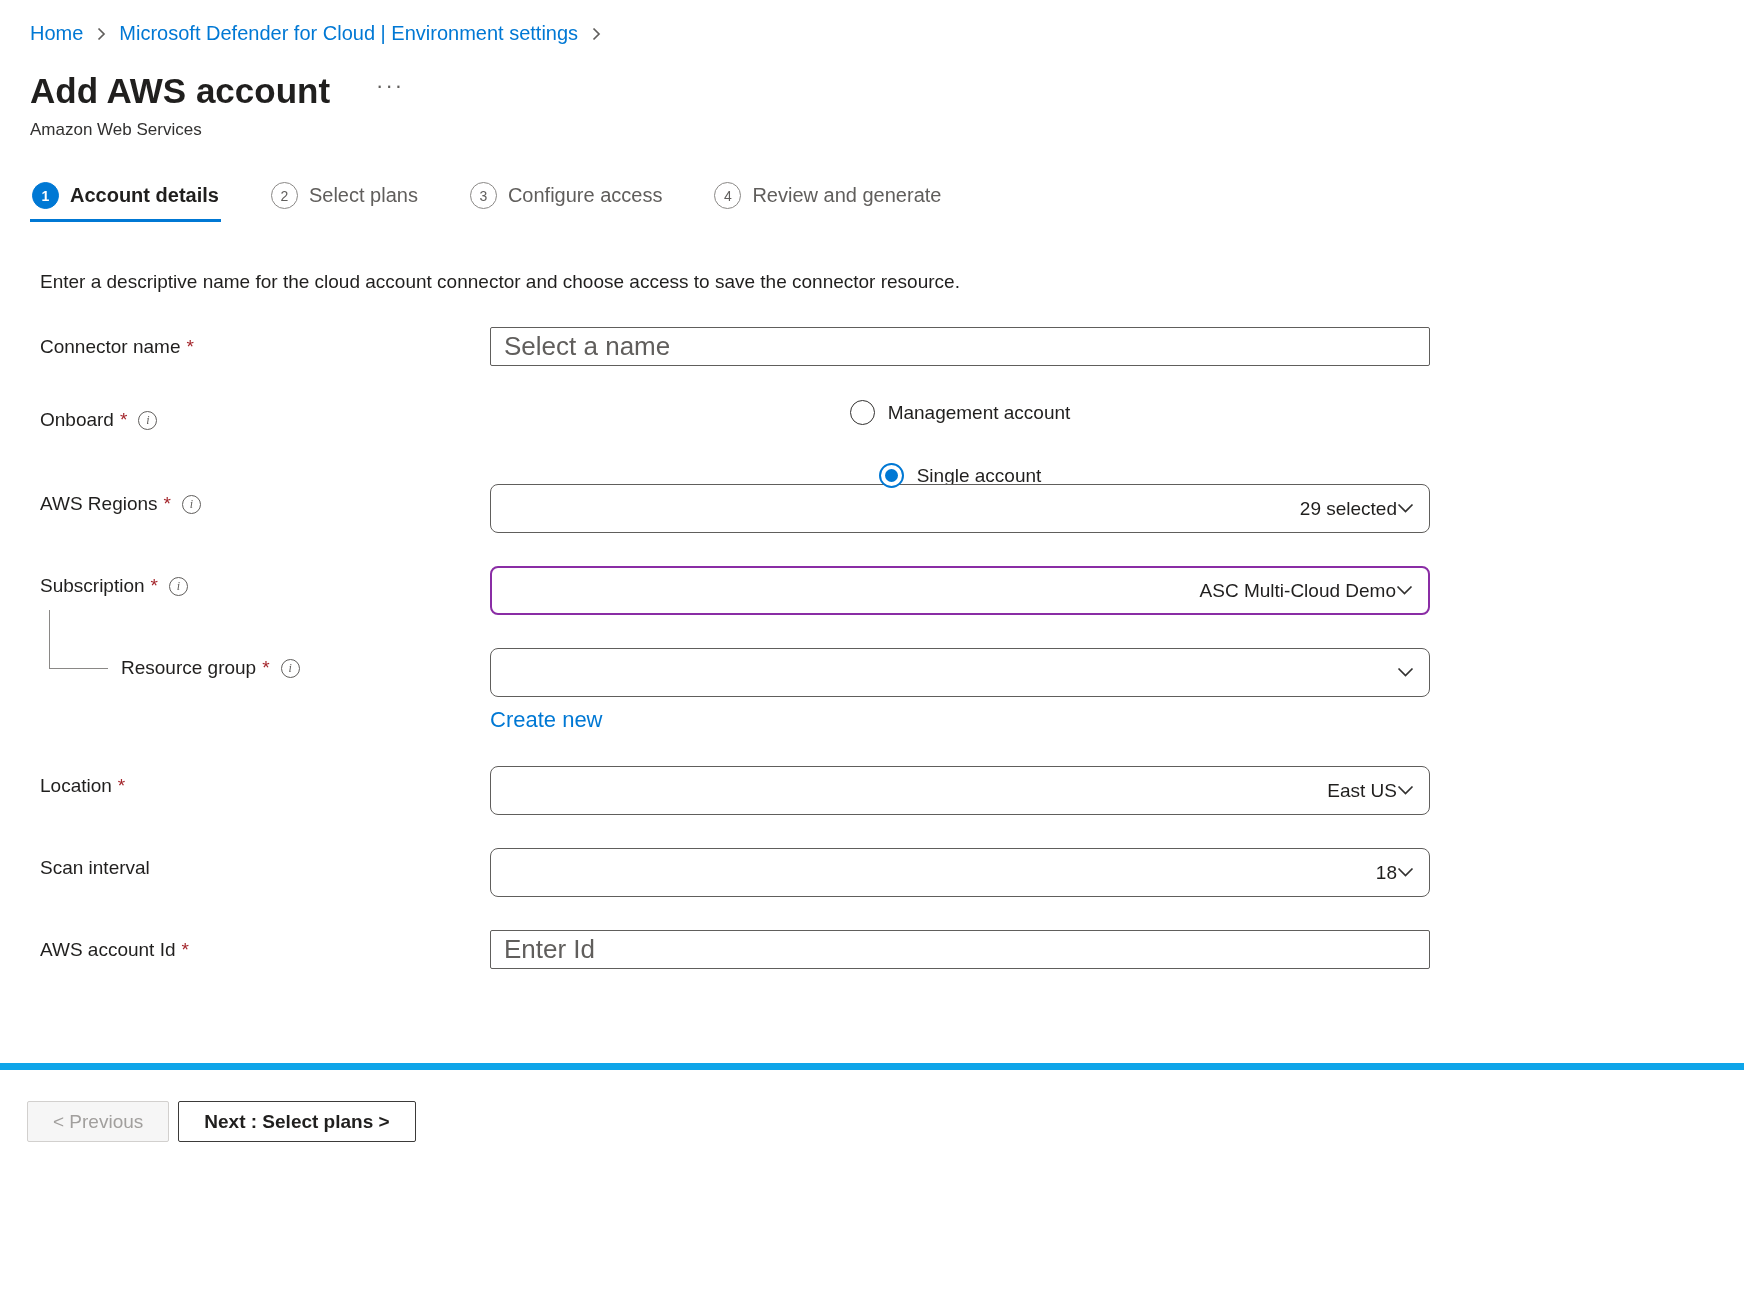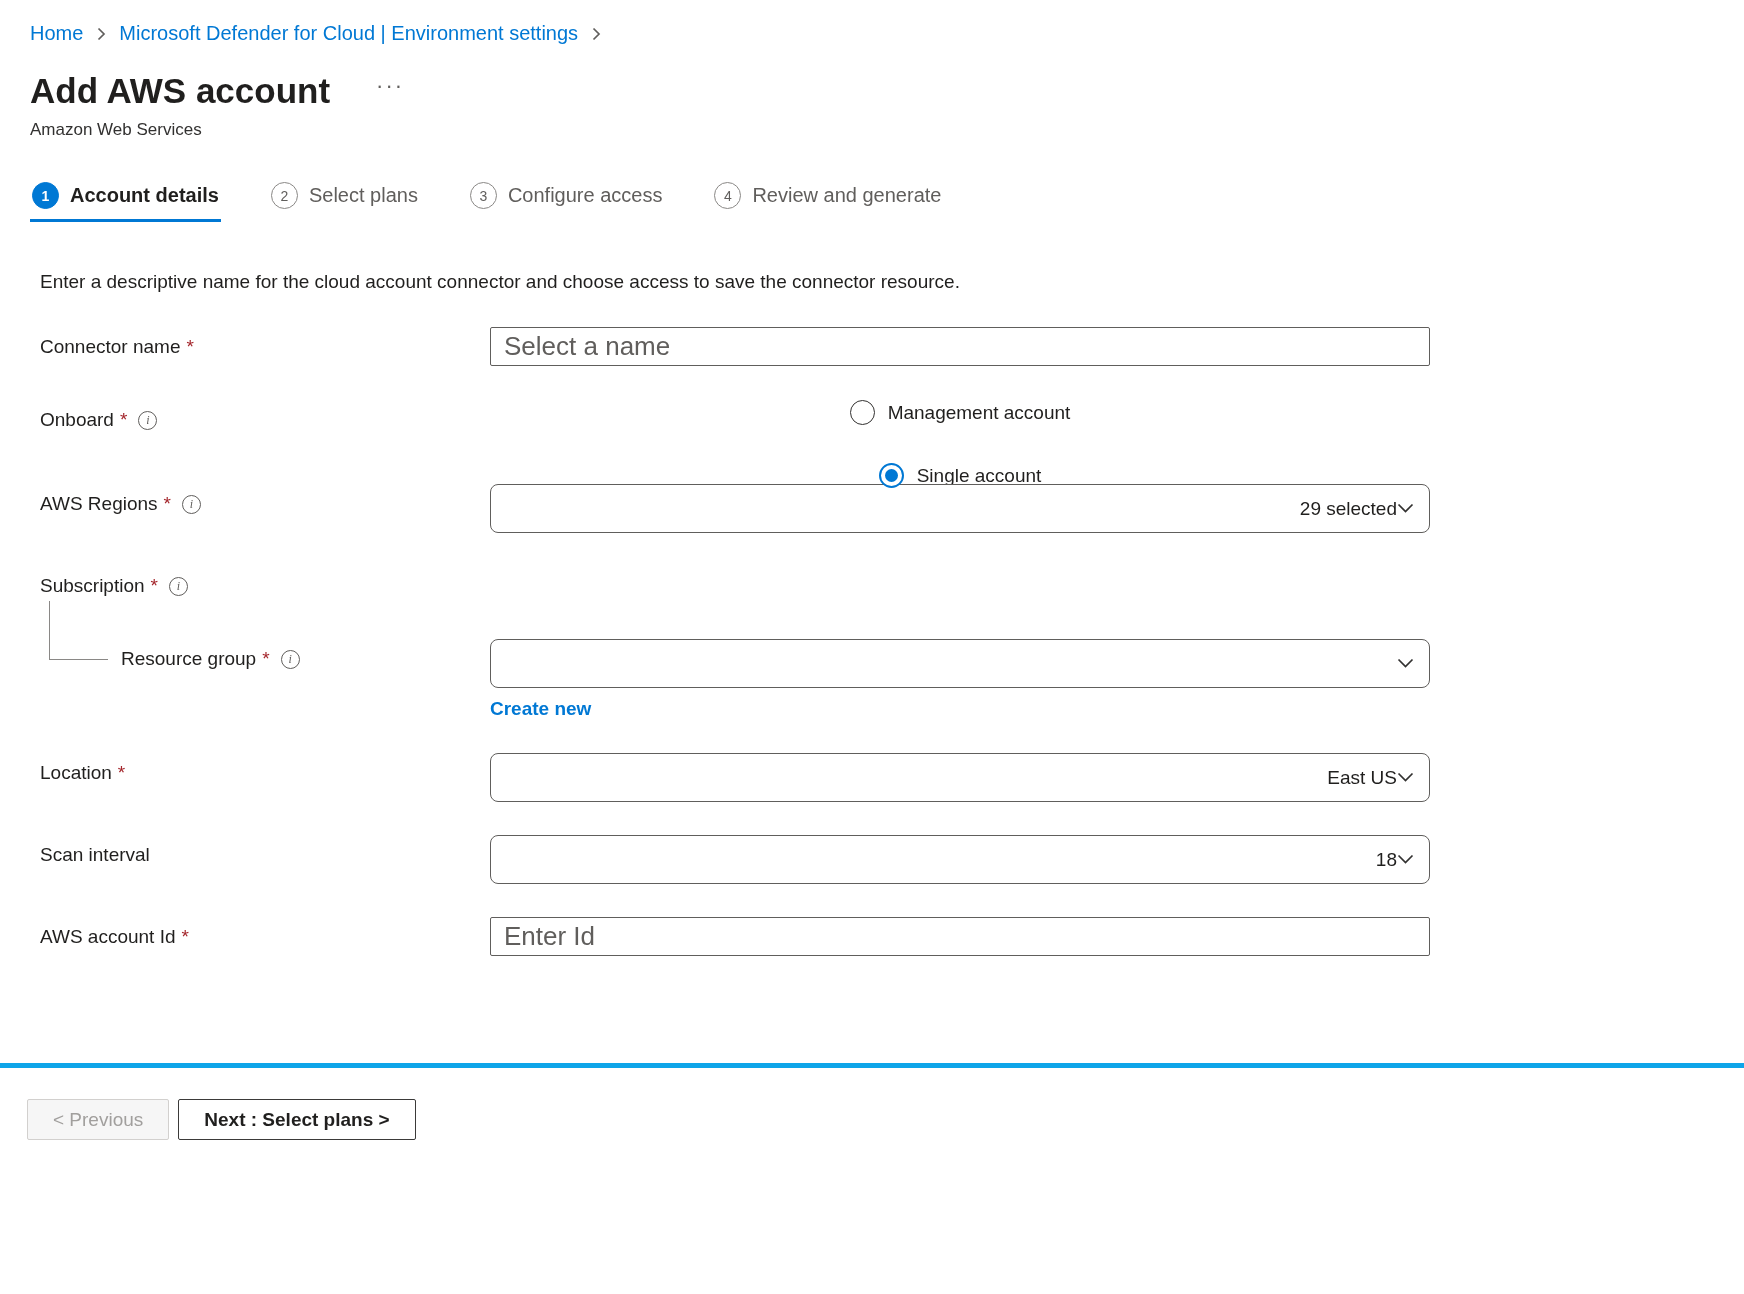--- a/index.html
+++ b/index.html
@@ -80,26 +80,26 @@
   }
   .radio-label { font-size:19px; color:#201f1e; }
 
   
   .rg-connector {
     position:absolute; left:9px; top:-38px; width:59px; height:59px;
     border-left:1px solid #8a8886; border-bottom:1px solid #8a8886;
   }
   .rg-indent { margin-left:81px; }
 
-  .link { color:var(--accent, #0078d4); font-size:19px; text-decoration:none; cursor:pointer; margin-top:10px; width:max-content;font-weight:bold; }
+  .link { color:var(--accent, #0078d4); font-size:22px; text-decoration:none; cursor:pointer; margin-top:10px; width:max-content; }
 
   
   .footer {
     position:absolute; left:0; right:0; top:1063px;
-    border-top:5px solid #0ea5e9;
+    border-top:7px solid #0ea5e9;
     padding:31px 0 0 27px; display:flex; gap:9px; background:#fff;
   }
   .btn {
     height:41px; font-size:19px; font-family:inherit; cursor:pointer;
     border-radius:2px; padding:0 25px; background:#fff;
   }
   .btn-previous {
     border:1px solid #d2d0ce; background:#f6f6f6; color:#a19f9d; cursor:default;
   }
   .btn-next {
@@ -201,20 +201,28 @@
         </div>
       </div>
     </div>
 
     <div class="row">
       <div class="label-cell">
         <span class="field-label">Subscription</span>
         <span class="required">*</span>
         <span class="info-icon">i</span>
       </div>
+      <div class="input-cell">
+        <div class="combobox highlight">
+          <span class="combo-value">ASC Multi-Cloud Demo</span>
+          <svg class="chev" width="17" height="11" viewBox="0 0 17 11">
+              <path d="M1.5 1.5 L8.5 8.5 L15.5 1.5" fill="none" stroke="#323130" stroke-width="1.7"></path>
+            </svg>
+        </div>
+      </div>
     </div>
 
     <div class="row">
       <div class="label-cell">
         <span class="rg-connector"></span>
         <span class="field-label rg-indent">Resource group</span>
         <span class="required">*</span>
         <span class="info-icon">i</span>
       </div>
       <div class="input-cell stack">

